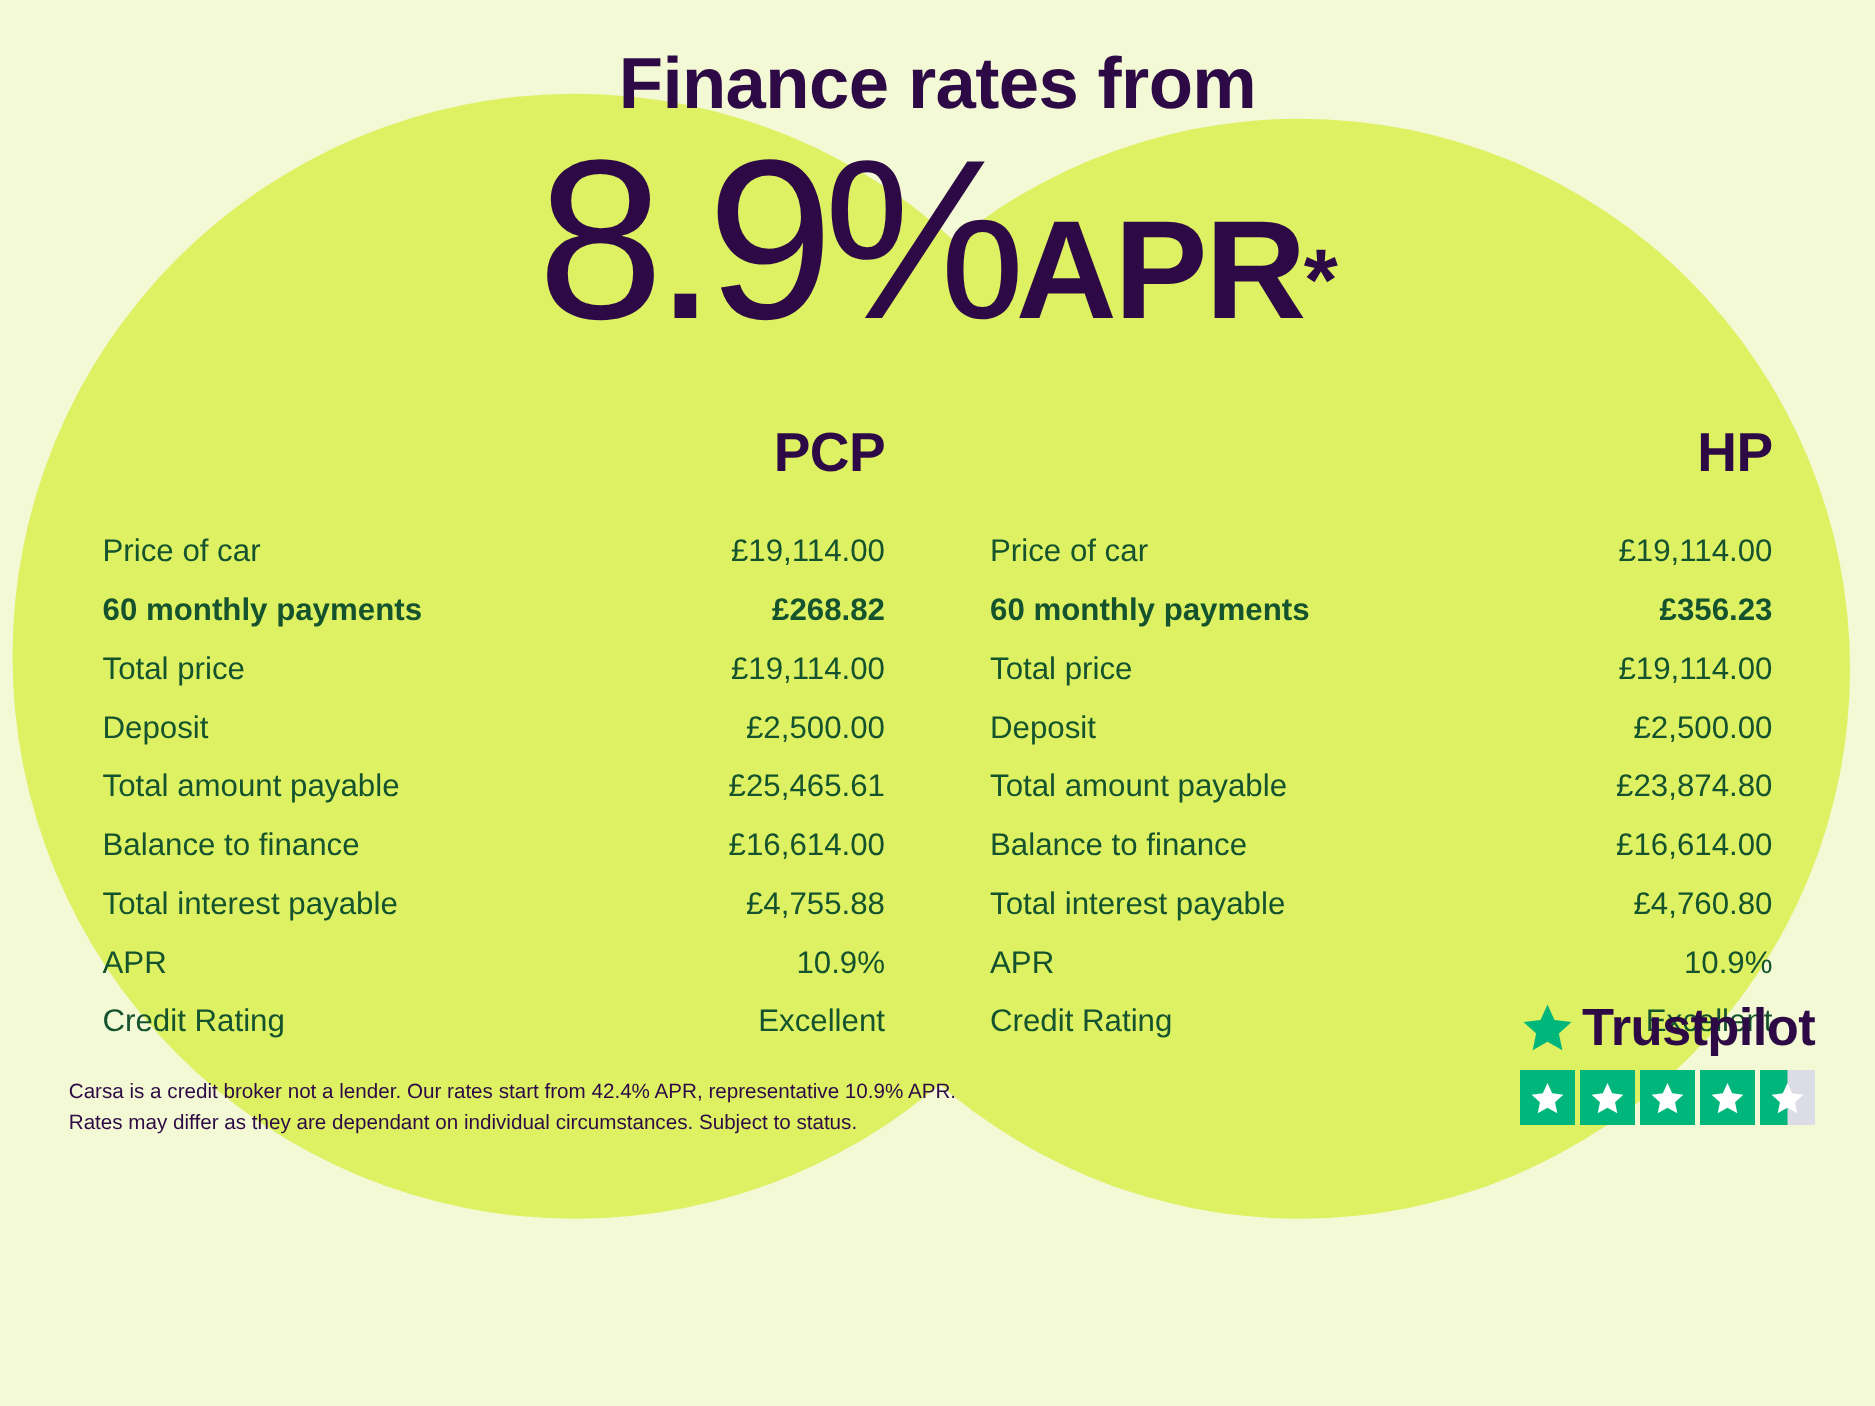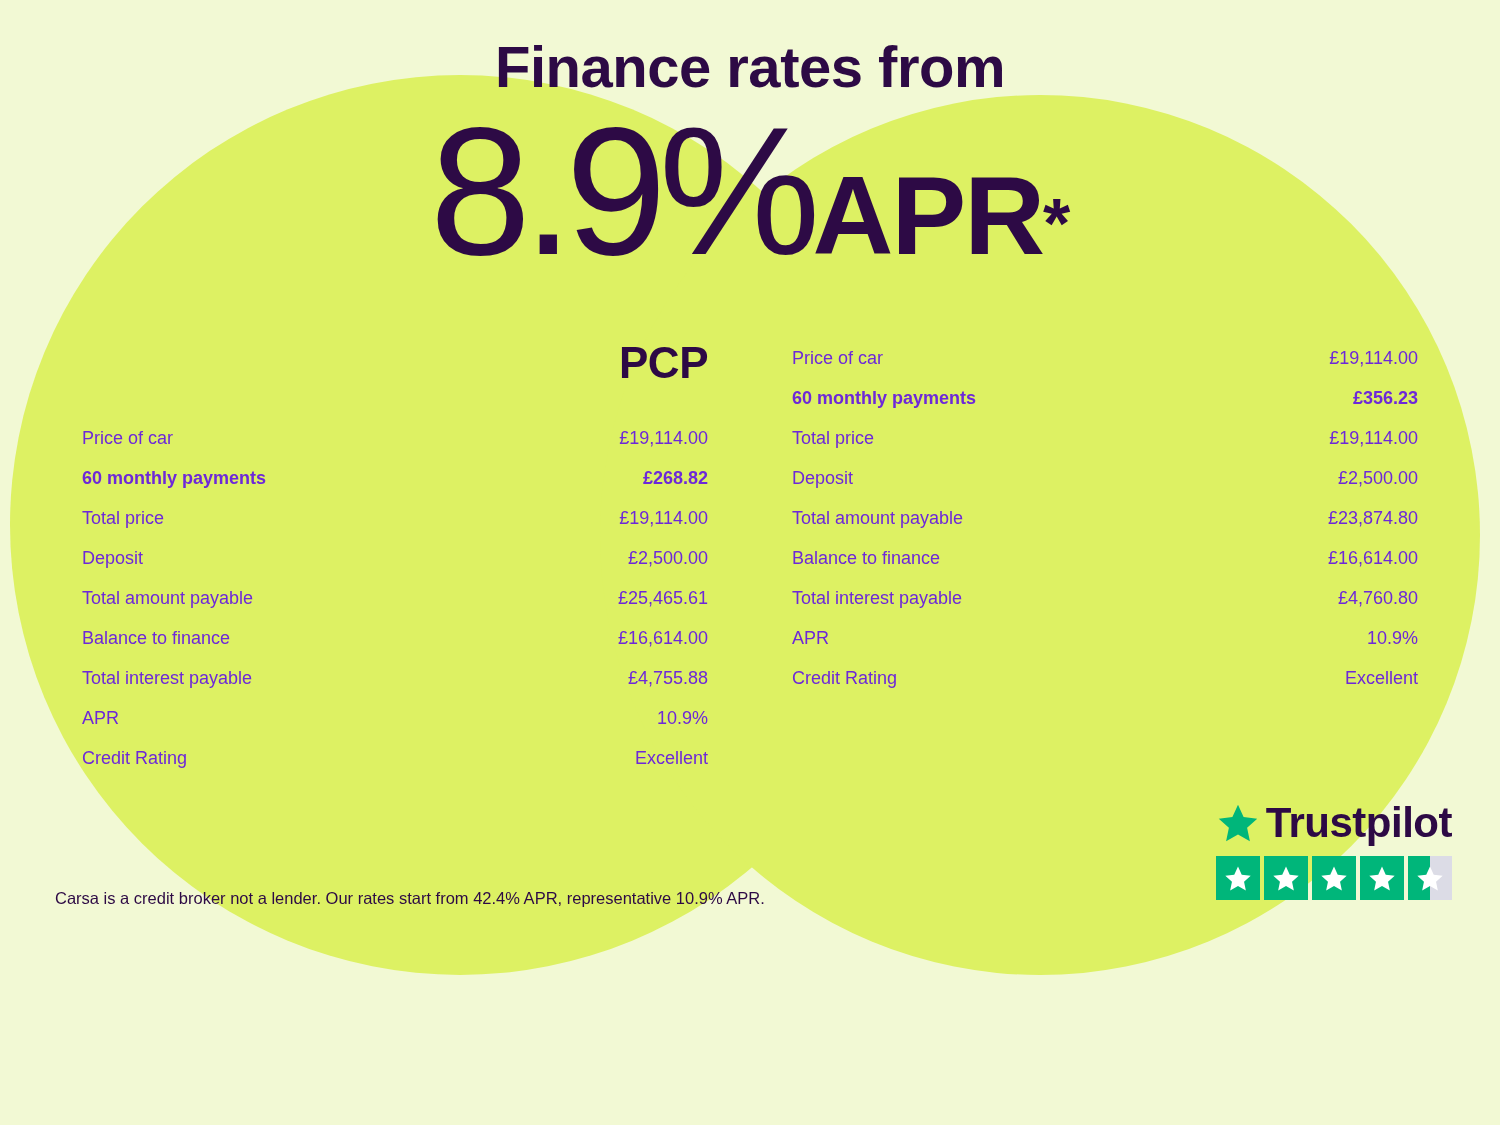--- a/index.html
+++ b/index.html
@@ -94,24 +94,24 @@
     font-size: 44px;
     font-weight: bold;
     color: #2d0a45;
     margin-bottom: 30px;
     letter-spacing: -0.5px;
   }
   .row {
     display: flex;
     justify-content: space-between;
     align-items: baseline;
-    font-size: 18px;
+    font-size: 25px;
     line-height: 1;
     padding: 11px 0;
-    color: #6d28d9;
+    color: #14532d;
   }
   .row.bold .row-label, .row.bold .row-value {
     font-weight: bold;
   }
   .row-label { text-align: left; }
   .row-value { text-align: right; white-space: nowrap; }
   .disclaimer {
     position: absolute;
     left: 55px;
     bottom: 38px;
@@ -215,20 +215,21 @@
         <span class="row-label">APR</span>
         <span class="row-value">10.9%</span>
       </div>
       <div class="row">
         <span class="row-label">Credit Rating</span>
         <span class="row-value">Excellent</span>
       </div>
     </div>
 
     <div class="col">
+      <div class="col-title">HP</div>
 
       <div class="row">
         <span class="row-label">Price of car</span>
         <span class="row-value">£19,114.00</span>
       </div>
       <div class="row bold">
         <span class="row-label">60 monthly payments</span>
         <span class="row-value">£356.23</span>
       </div>
       <div class="row">
@@ -258,20 +259,21 @@
       <div class="row">
         <span class="row-label">Credit Rating</span>
         <span class="row-value">Excellent</span>
       </div>
     </div>
 
   </div>
 
   <div class="disclaimer">
     <div>Carsa is a credit broker not a lender. Our rates start from 42.4% APR, representative 10.9% APR.</div>
+    <div>Rates may differ as they are dependant on individual circumstances. Subject to status.</div>
   </div>
 
   <div class="trustpilot">
     <div class="tp-head">
       <span>
         <svg width="44" height="42" viewBox="0 0 24 24" aria-hidden="true">
             <polygon points="12,1.5 15.2,8.6 23,9.5 17.2,14.7 18.8,22.4 12,18.5 5.2,22.4 6.8,14.7 1,9.5 8.8,8.6" fill="#00b67a"></polygon>
           </svg>
       </span>
       <span class="tp-name">Trustpilot</span>

